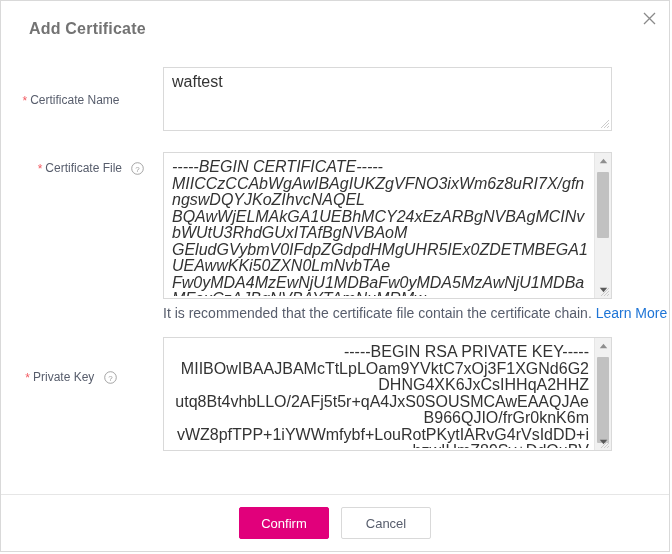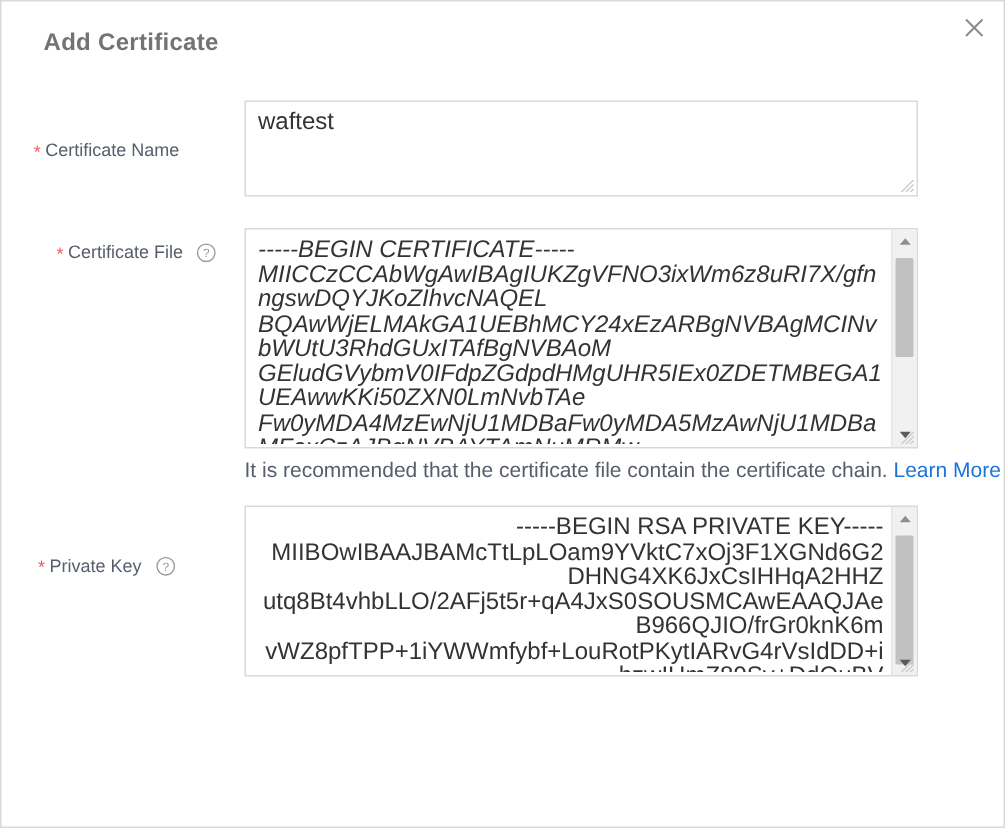--- a/index.html
+++ b/index.html
@@ -291,14 +291,18 @@
               <path d="M0.8 0.8 L8.2 0.8 L4.5 5.2 Z" fill="#5a5a5a"></path>
             </svg>
         </div>
       </div>
       <svg class="grip" viewBox="0 0 11 11">
         <path d="M10 2 L2 10 M10 5 L5 10 M10 8 L8 10" stroke="#cccccc" stroke-width="1" fill="none"></path>
       </svg>
     </div>
   </div>
 
+  <div class="footer">
+    <button class="btn btn-primary">Confirm</button>
+    <button class="btn btn-secondary">Cancel</button>
+  </div>
 
 </div>
 
 </body></html>

